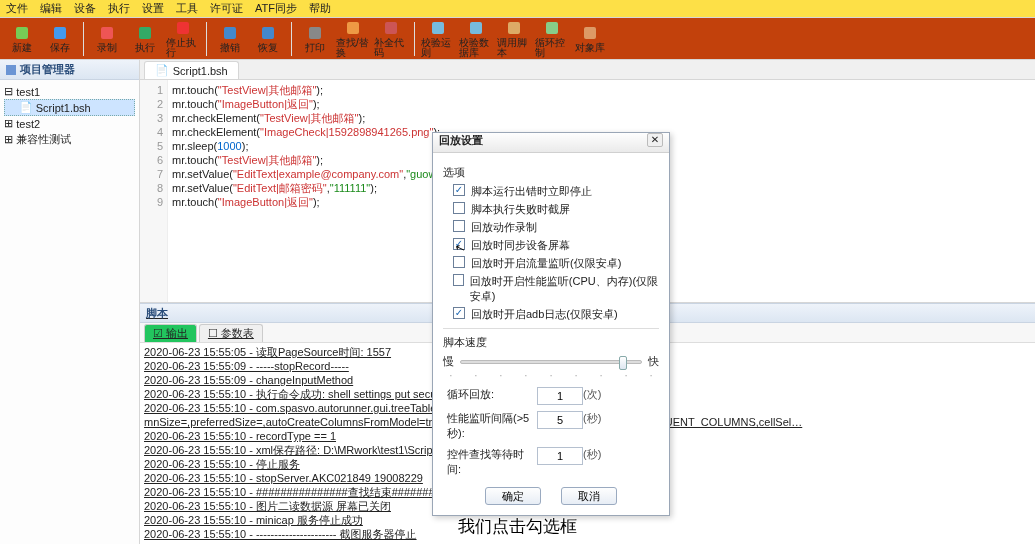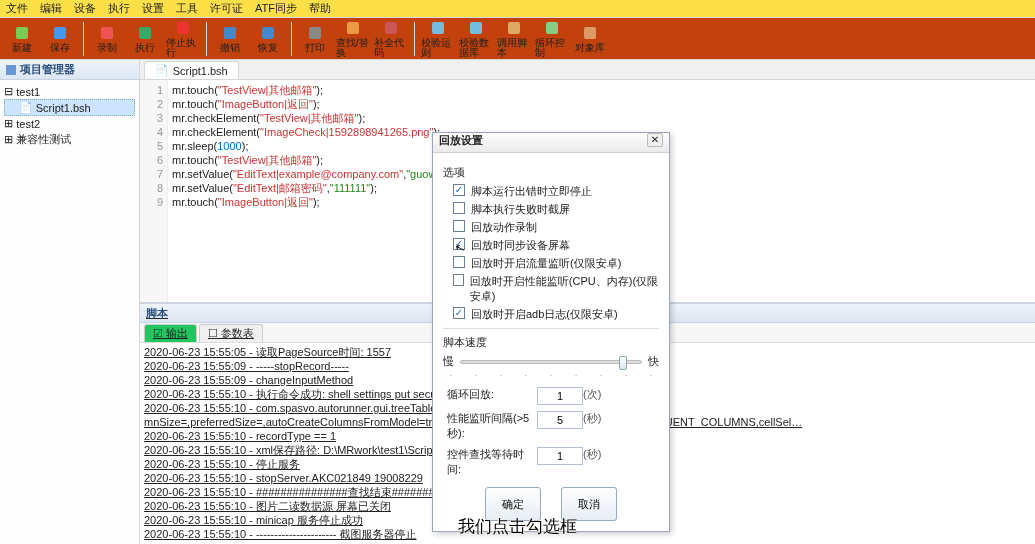--- a/index.html
+++ b/index.html
@@ -45,21 +45,21 @@
 .hr { border-top: 1px solid #ddd; margin: 6px 0; }
 .slider-row { display:flex; align-items:center; gap:6px; margin:4px 0 0 0; }
 .slider-track { flex:1; height:4px; background:#ddd; border:1px solid #bbb; position:relative; border-radius:2px; }
 .slider-thumb { position:absolute; top:-5px; width:8px; height:14px; background:linear-gradient(#fff,#dde6f0); border:1px solid #8aa; border-radius:2px; }
 .ticks { display:flex; justify-content:space-between; margin:0 6px; color:#aaa; font-size:9px; }
 .form-row { display:flex; align-items:flex-start; margin:6px 4px; gap:0; }
 .form-row .lab { width:90px; }
 .form-row input { width:46px; height:18px; border:1px solid #b5c0cf; padding:0 3px; text-align:center; font-size:11px; }
 .form-row .unit { color:#555; }
 .dlg-buttons { display:flex; justify-content:center; gap:20px; margin-top:10px; }
-.btn { min-width:56px; height:34px; border:1px solid #9aaac0; background:linear-gradient(#fefefe,#e7edf5); border-radius:3px; }
+.btn { min-width:56px; height:18px; border:1px solid #9aaac0; background:linear-gradient(#fefefe,#e7edf5); border-radius:3px; }
 .icon-sq { width:10px; height:10px; display:inline-block; }
 .bottom-panel { height: 242px; display:flex; flex-direction:column; border-top:1px solid #d6d6d6;text-decoration:underline; }
 .cursor-arrow { position:absolute; left:455px; top:241px; font-size:12px; color:#000; pointer-events:none; transform: rotate(-20deg);}
 </style>
 </head>
 <body>
 
 <div class="menubar">
 <span>文件</span>
     <span>编辑</span>

